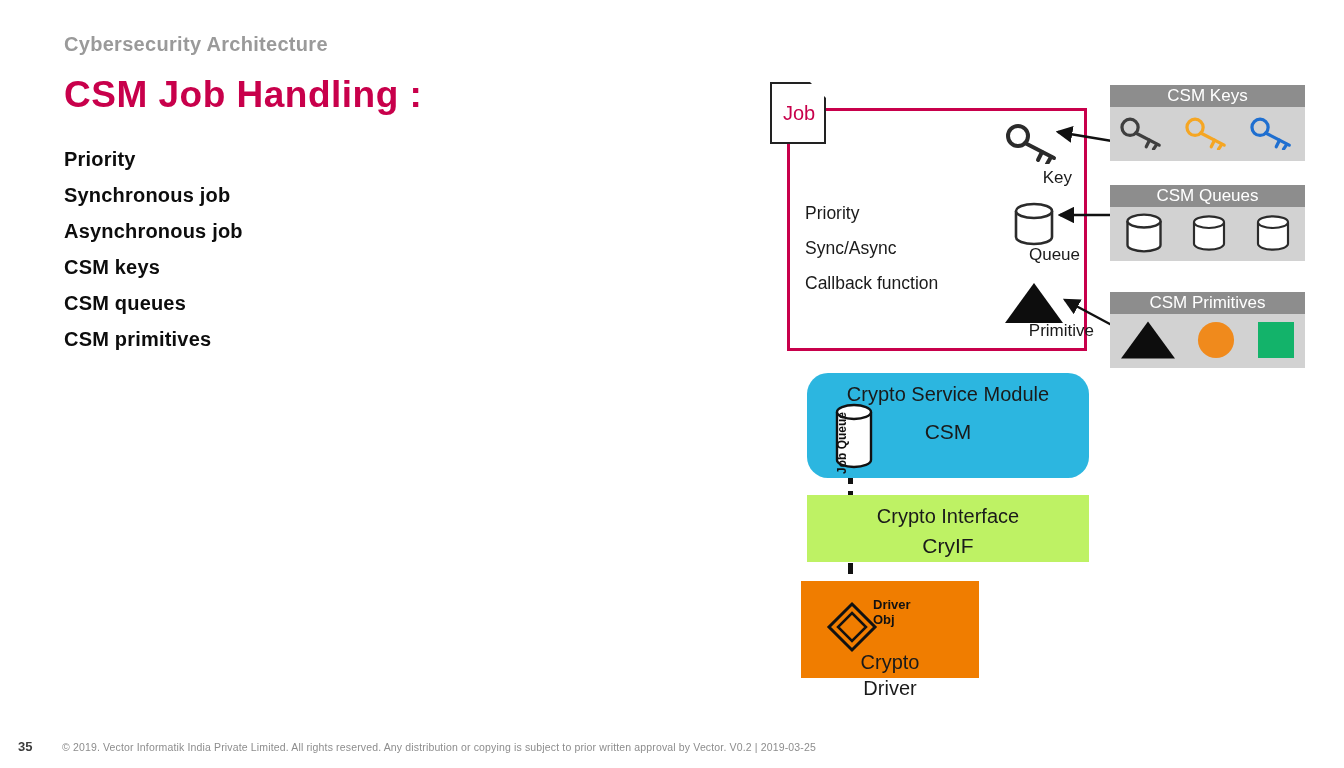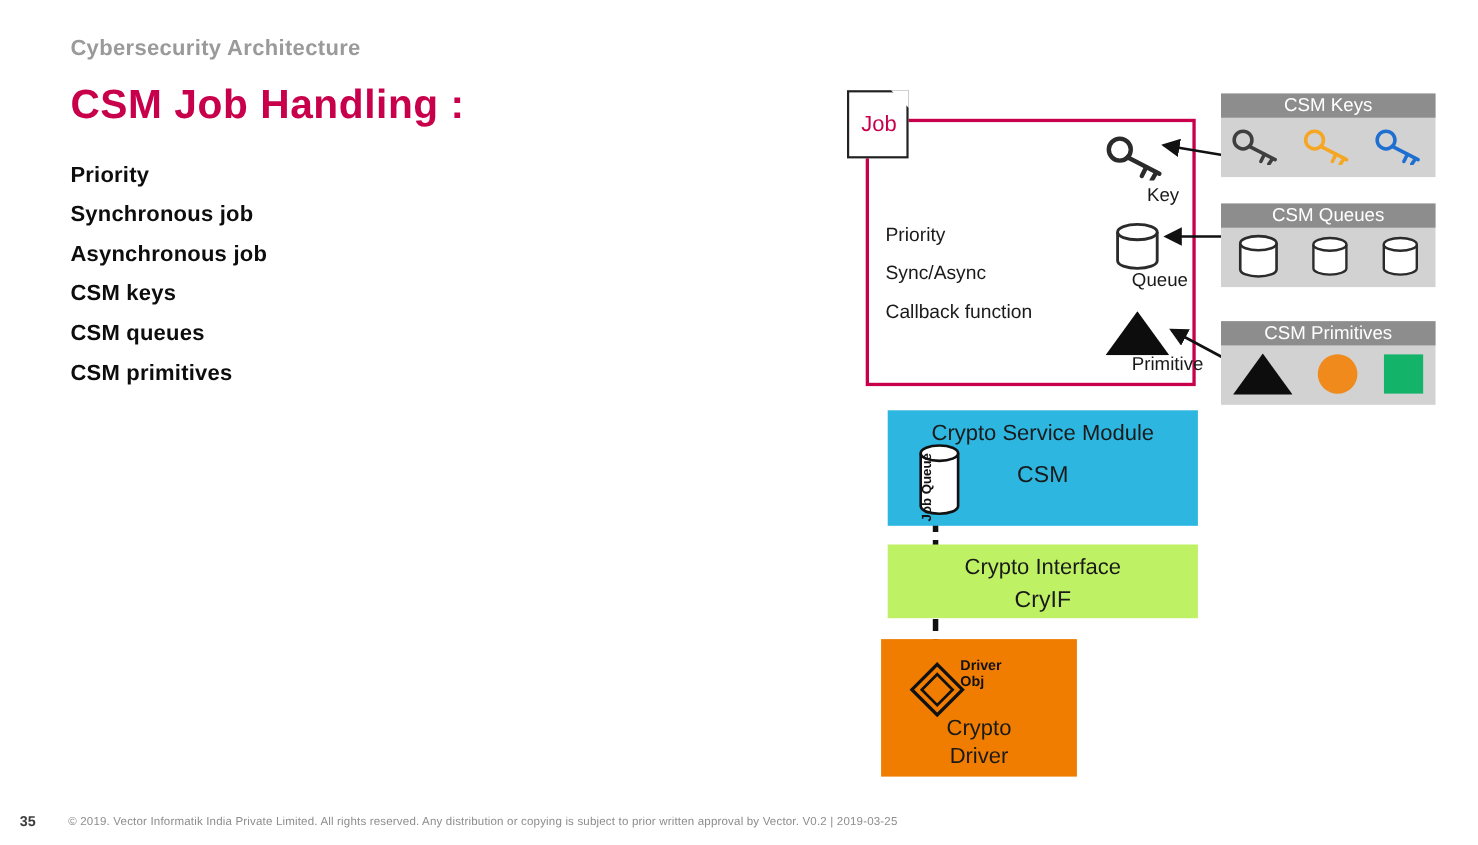--- a/index.html
+++ b/index.html
@@ -157,27 +157,28 @@
   
   .stack-box {
     position: absolute;
     box-sizing: border-box;
     text-align: center;
     color: #1a1a1a;
   }
   #box-csm {
     left: 807px; top: 373px; width: 282px; height: 105px;
     background: #2cb6e0;
+    border-radius: 21px;
   }
   #box-cryif {
     left: 807px; top: 495px; width: 282px; height: 67px;
     background: #bef264;
   }
   #box-driver {
-    left: 801px; top: 581px; width: 178px; height: 125px;
+    left: 801px; top: 581px; width: 178px; height: 97px;
     background: #f07d00;
   }
   .bx-t1 { font-size: 20px; margin-top: 10px; }
   .bx-t2 { font-size: 21px; margin-top: 14px; }
   #box-driver .bx-t2 { font-size: 20px; line-height: 26px; margin-top: 6px; }
 
   .channel-line {
     position: absolute;
     left: 848px;
     top: 455px;

